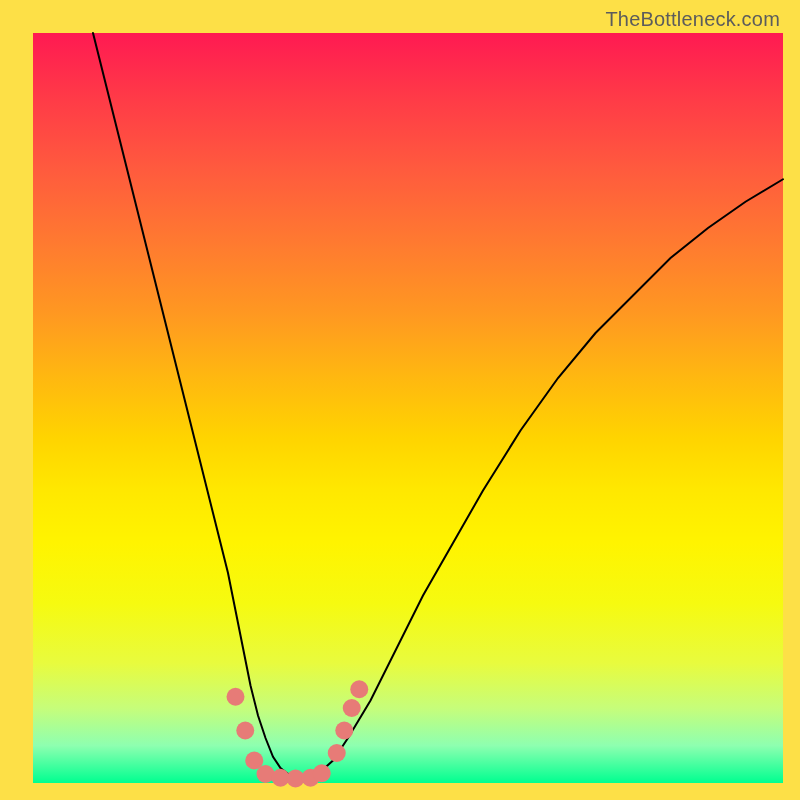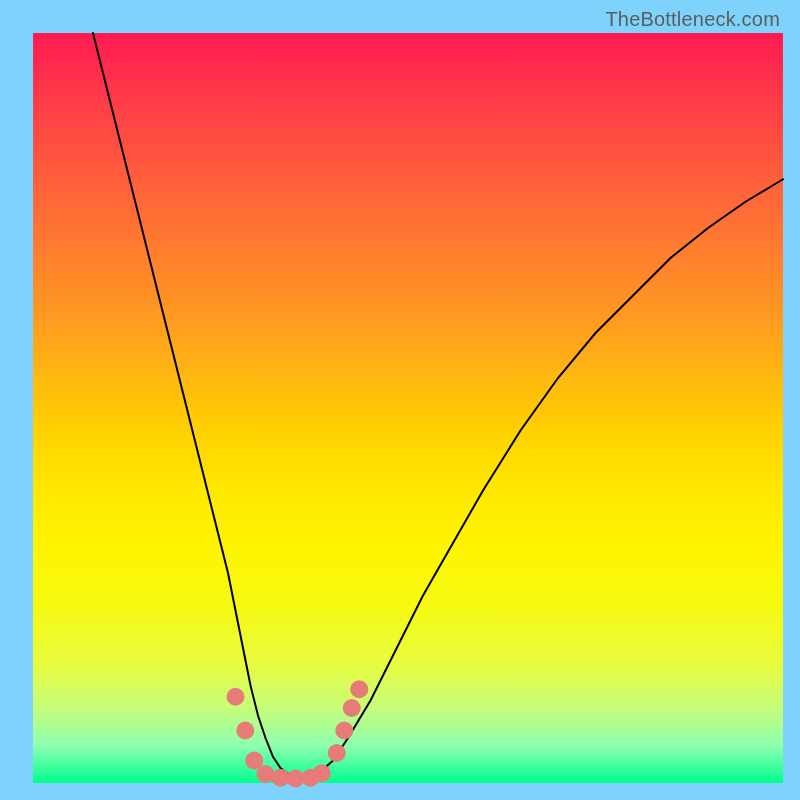--- a/index.html
+++ b/index.html
@@ -1,21 +1,21 @@
 <!DOCTYPE html>
 <html><head>
 <meta charset="utf-8">
 <style>
   * { margin: 0; padding: 0; box-sizing: border-box; }
   html, body { width: 800px; height: 800px; background: #000; overflow: hidden; }
   .frame {
     position: absolute;
     left: 0; top: 0;
     width: 800px; height: 800px;
-    background: #7dd3fc;
+    background: #fde047;
   }
   .plot-area {
     position: absolute;
     left: 33px;
     top: 33px;
     width: 750px;
     height: 750px;
     background: linear-gradient(to bottom,
       #ff1a52 0%,
       #ff3848 8%,

